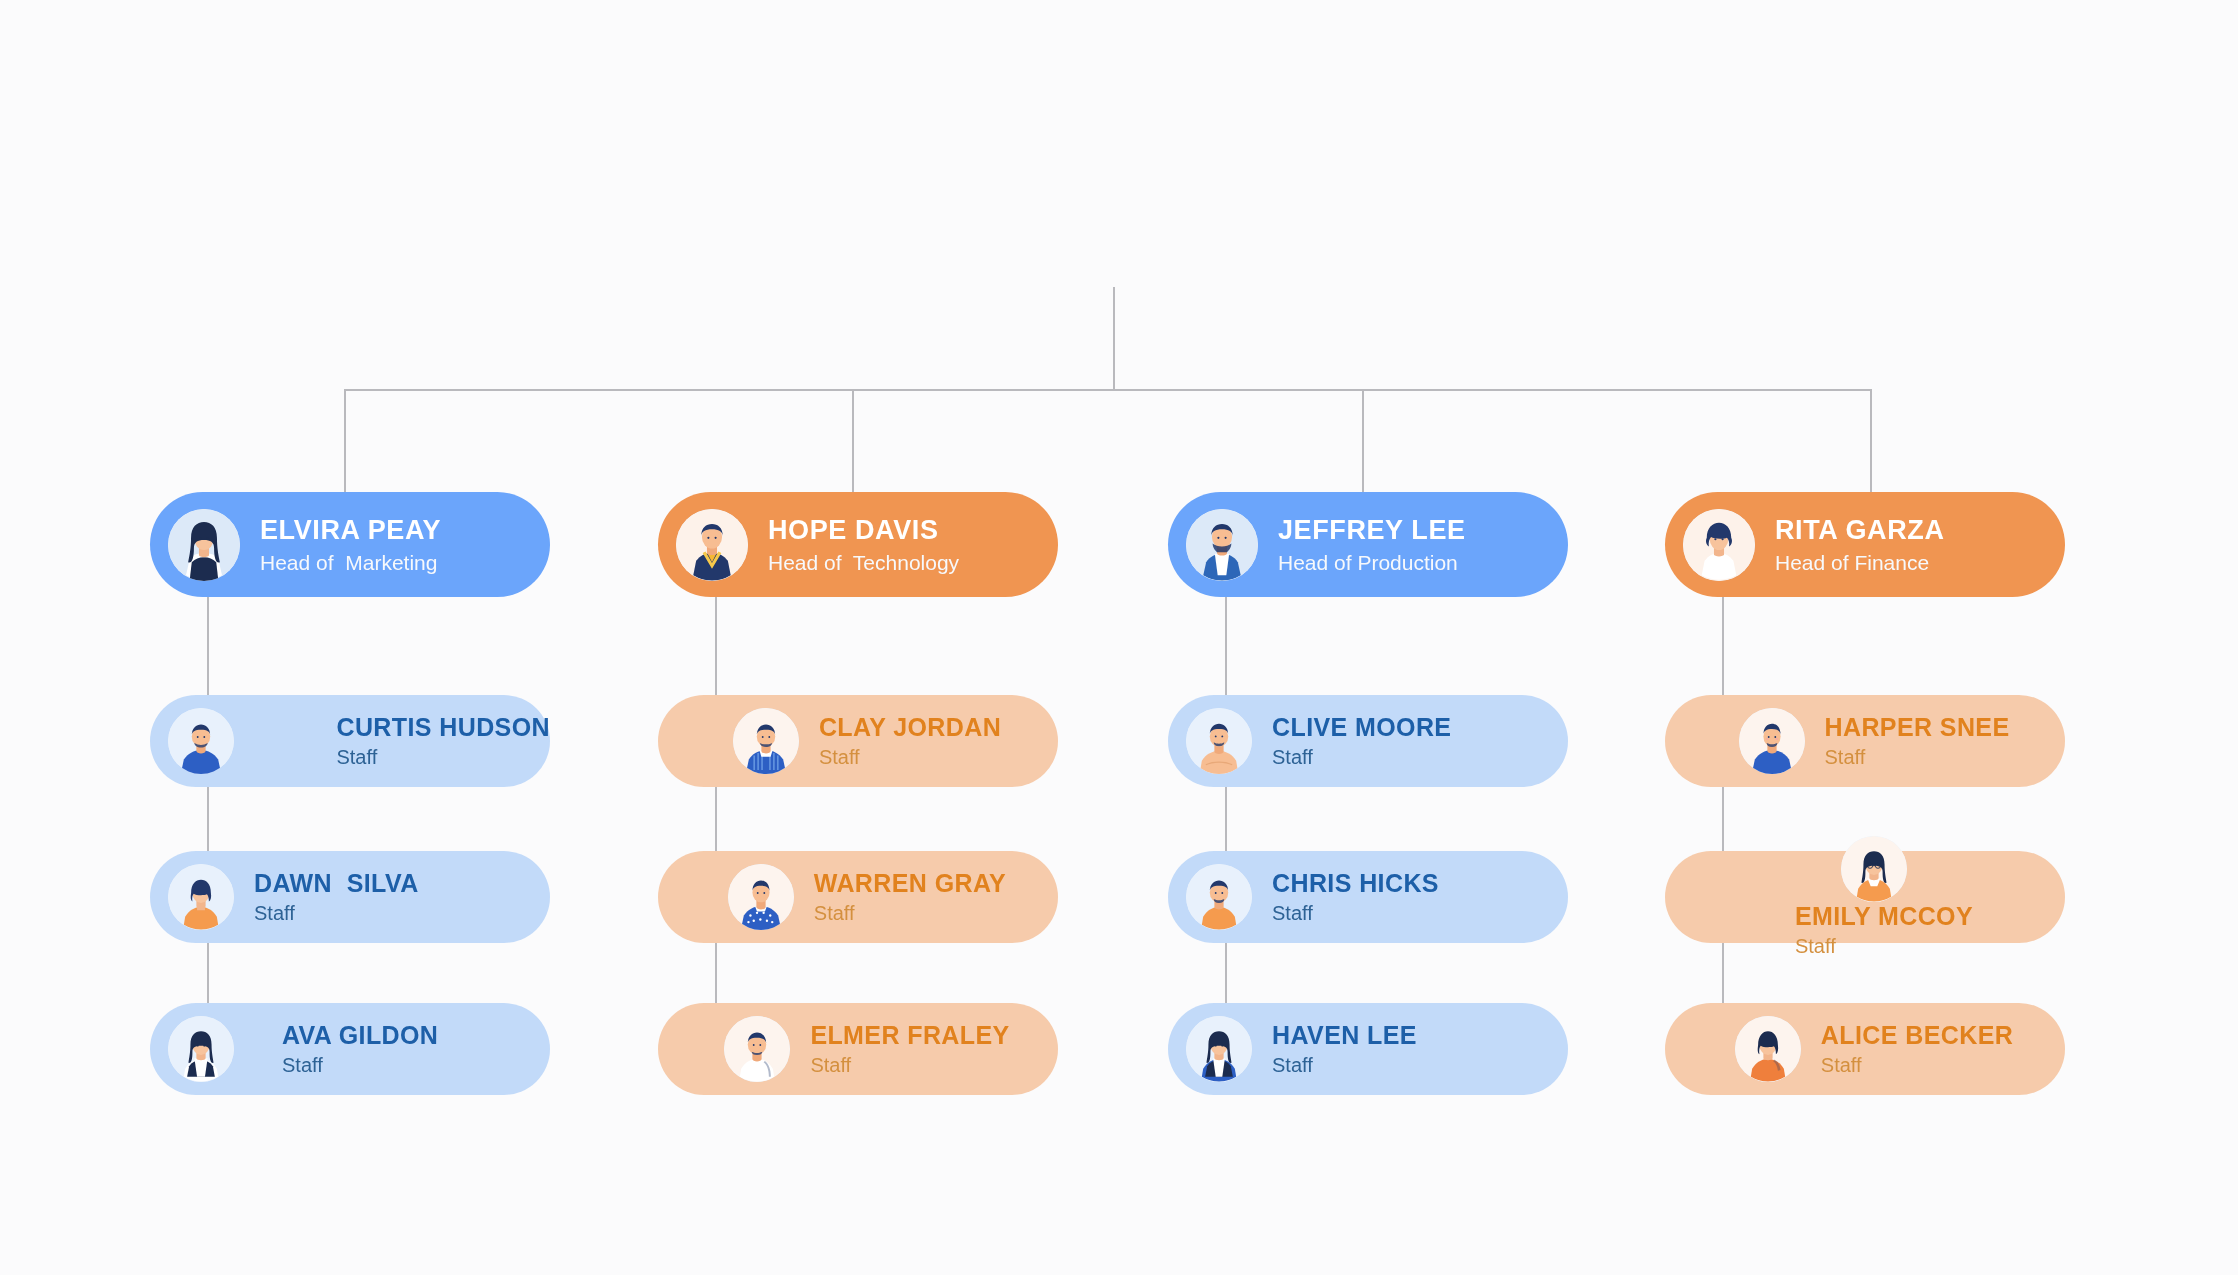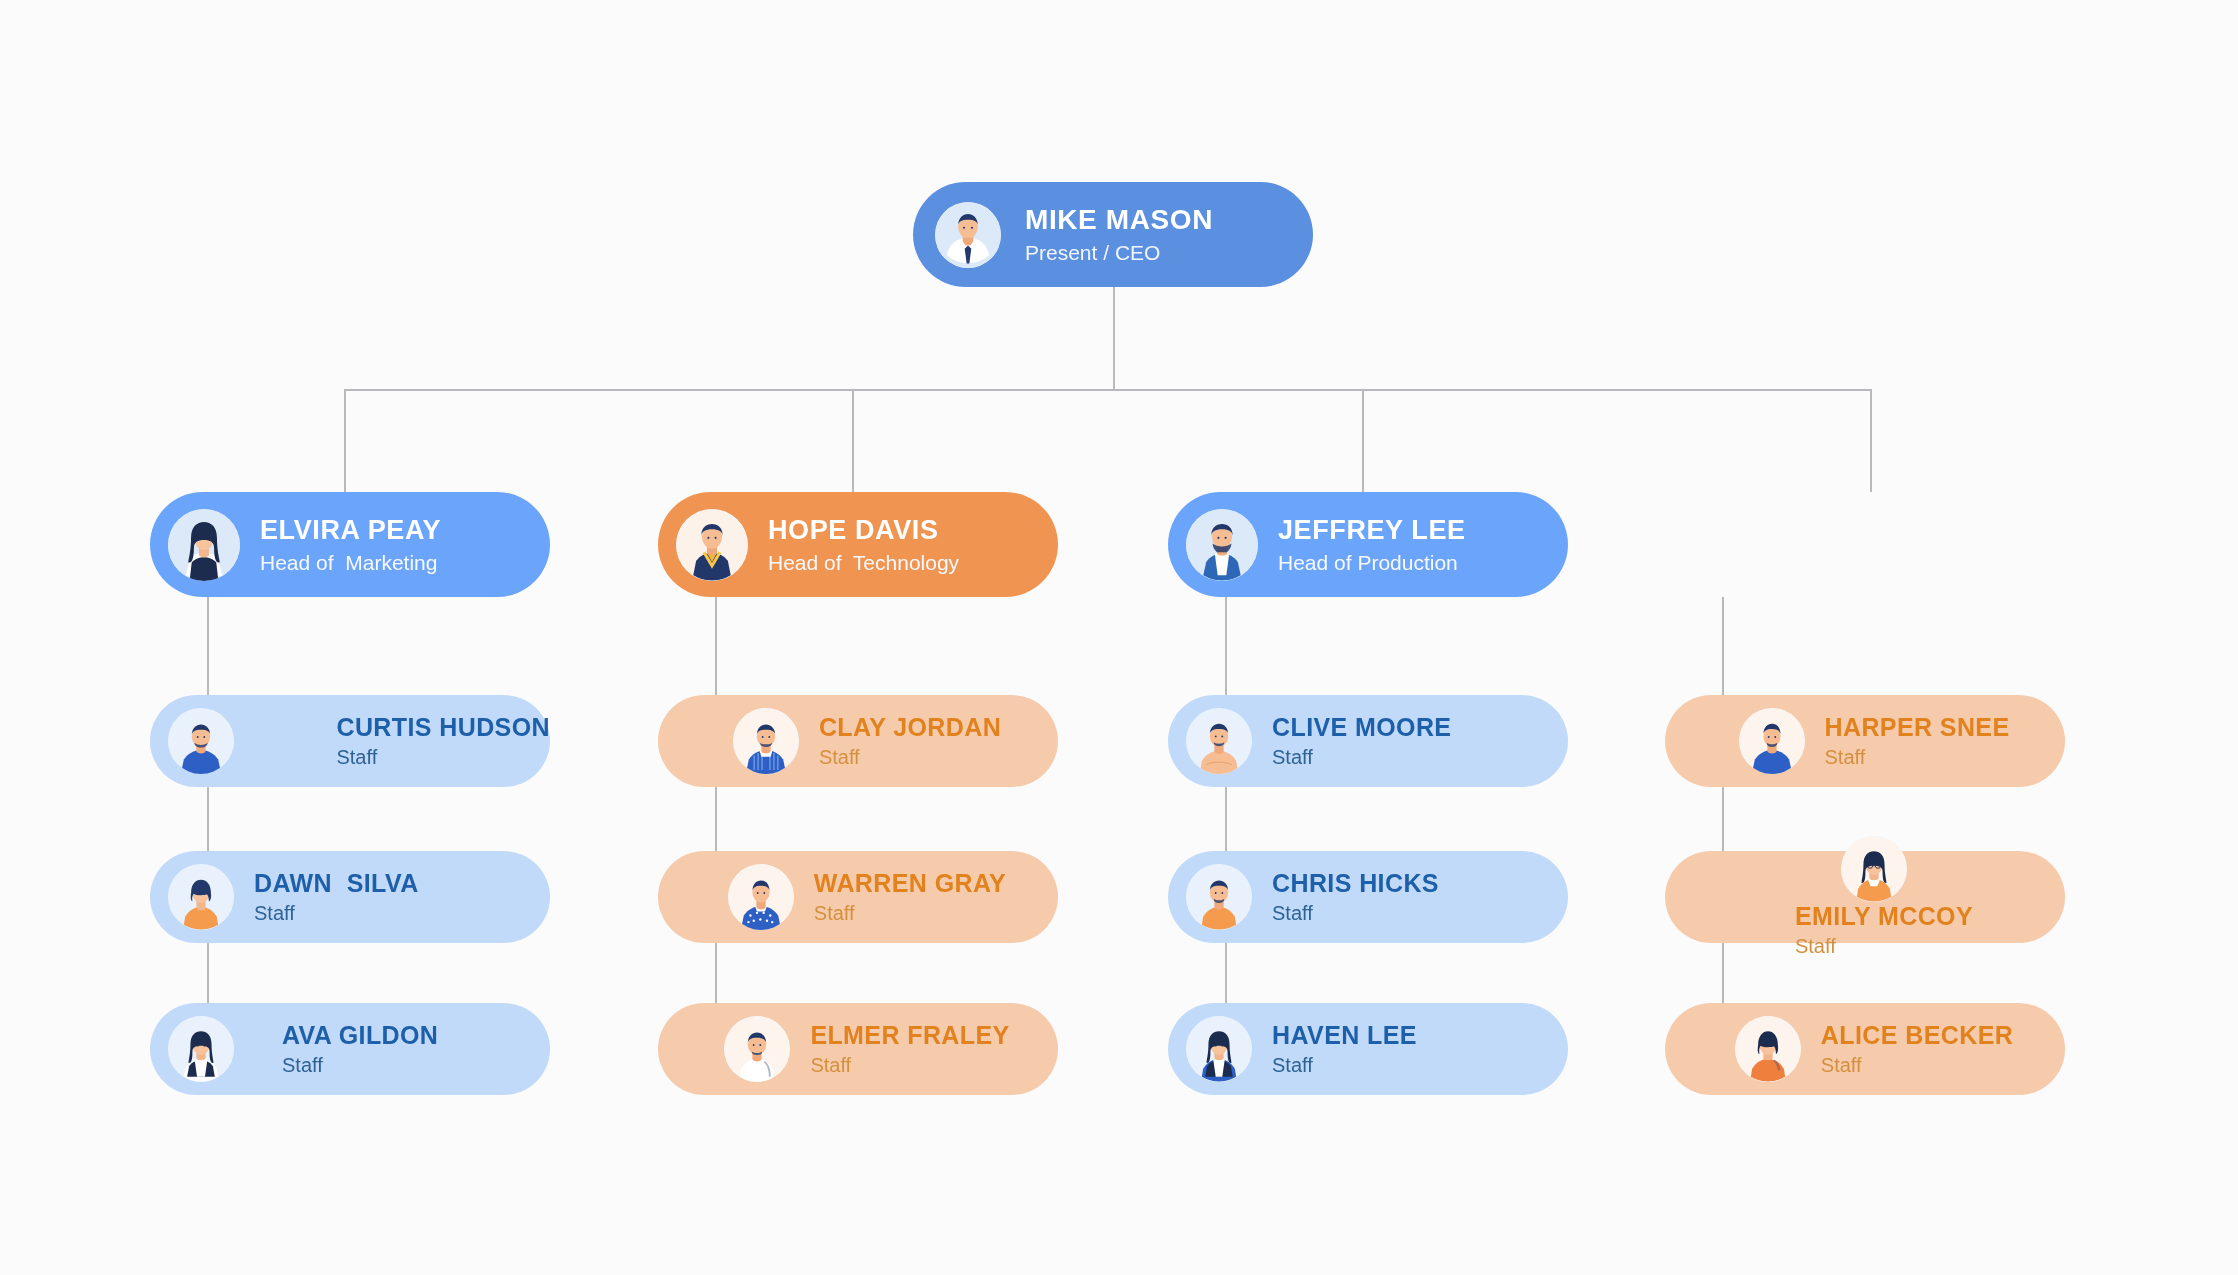--- a/index.html
+++ b/index.html
@@ -79,39 +79,20 @@
   <div class="line vline" style="left:344px;top:389px;height:103px;"></div>
   <div class="line vline" style="left:852px;top:389px;height:103px;"></div>
   <div class="line vline" style="left:1362px;top:389px;height:103px;"></div>
   <div class="line vline" style="left:1870px;top:389px;height:103px;"></div>
 
   <div class="line vline" style="left:207px;top:597px;height:460px;"></div>
   <div class="line vline" style="left:715px;top:597px;height:460px;"></div>
   <div class="line vline" style="left:1225px;top:597px;height:460px;"></div>
   <div class="line vline" style="left:1722px;top:597px;height:460px;"></div>
 
-  <div class="card ceo">
-    <div class="avatar">
-      <svg viewBox="0 0 100 100">
-        <circle cx="50" cy="50" r="50" fill="#dce9f8"></circle>
-        <path d="M50 54c-17 0-30 11-32 27a50 50 0 0 0 64 0c-2-16-15-27-32-27z" fill="#ffffff"></path>
-        <path d="M38 60l12 10 12-10 6 4-9 27H41l-9-27z" fill="#ffffff"></path>
-        <path d="M50 66l5 5-3 22h-4l-3-22z" fill="#24386e"></path>
-        <path d="M42 46h16v12a8 8 0 0 1-16 0z" fill="#f0a97a"></path>
-        <ellipse cx="50" cy="38" rx="15" ry="17" fill="#f7bd92"></ellipse>
-        <path d="M35 36c0-12 7-18 15-18s15 6 15 18c0-6-6-9-15-9s-15 3-15 9z" fill="#24386e"></path>
-        <circle cx="44" cy="39" r="1.6" fill="#24386e"></circle>
-        <circle cx="56" cy="39" r="1.6" fill="#24386e"></circle>
-      </svg>
-    </div>
-    <div class="txt">
-      <span class="nm">MIKE MASON</span>
-      <span class="rl">Present / CEO</span>
-    </div>
-  </div>
 
   <div class="card mgr orange" style="left:658px;">
     <div class="avatar">
       <svg viewBox="0 0 100 100">
         <circle cx="50" cy="50" r="50" fill="#fdf2ea"></circle>
         <path d="M28 72c5-7 12-11 22-11s17 4 22 11l4 20a50 50 0 0 1-52 0z" fill="#22386b"></path>
         <path d="M43 60h14l-7 14z" fill="#f7b733"></path>
         <path d="M41 59l9 16 9-16 4 2-13 22-13-22z" fill="#f7c94b"></path>
         <path d="M43 50h14v11c0 4-14 4-14 0z" fill="#f0a97a"></path>
         <ellipse cx="50" cy="39" rx="14" ry="16" fill="#f7bd92"></ellipse>
@@ -158,20 +139,38 @@
         <circle cx="45" cy="40" r="1.5" fill="#22386b"></circle>
         <circle cx="55" cy="40" r="1.5" fill="#22386b"></circle>
       </svg>
     </div>
     <div class="txt">
       <span class="nm">JEFFREY LEE</span>
       <span class="rl">Head of Production</span>
     </div>
   </div>
 
+  <div class="card mgr orange" style="left:1665px;">
+    <div class="avatar">
+      <svg viewBox="0 0 100 100">
+        <circle cx="50" cy="50" r="50" fill="#fdf2ea"></circle>
+        <path d="M30 72c5-7 12-11 20-11s15 4 20 11l4 20a50 50 0 0 1-48 0z" fill="#ffffff"></path>
+        <path d="M42 62h16l2 30H40z" fill="#ffffff"></path>
+        <path d="M43 52h14v11c0 4-14 4-14 0z" fill="#f2b58c"></path>
+        <ellipse cx="50" cy="41" rx="13" ry="16" fill="#f7c39c"></ellipse>
+        <path d="M33 40c0-14 8-21 17-21s17 7 17 21c2 4 1 10-3 12 1-6-1-10-3-12-4 2-18 2-22-1-2 2-4 7-3 13-4-2-5-8-3-12z" fill="#22386b"></path>
+        <circle cx="45" cy="42" r="1.5" fill="#22386b"></circle>
+        <circle cx="55" cy="42" r="1.5" fill="#22386b"></circle>
+      </svg>
+    </div>
+    <div class="txt">
+      <span class="nm">RITA GARZA</span>
+      <span class="rl">Head of Finance</span>
+    </div>
+  </div>
 
   <div class="card stf blue" style="left:150px;top:695px;justify-content:space-between;">
     <div class="avatar">
       <svg viewBox="0 0 100 100">
         <circle cx="50" cy="50" r="50" fill="#e8f1fc"></circle>
         <path d="M24 78c6-9 15-14 26-14s20 5 26 14l3 14a50 50 0 0 1-58 0z" fill="#2d5fc4"></path>
         <path d="M43 54h14v11c0 5-14 5-14 0z" fill="#f0a97a"></path>
         <ellipse cx="50" cy="43" rx="14" ry="16" fill="#f7bd92"></ellipse>
         <path d="M36 42c0-12 7-17 14-17s14 5 14 17c0-6-5-9-14-9s-14 3-14 9z" fill="#22386b"></path>
         <path d="M40 53c0 4 4 7 10 7s10-3 10-7c-3 2-7 3-10 3s-7-1-10-3z" fill="#22386b" opacity=".8"></path>

